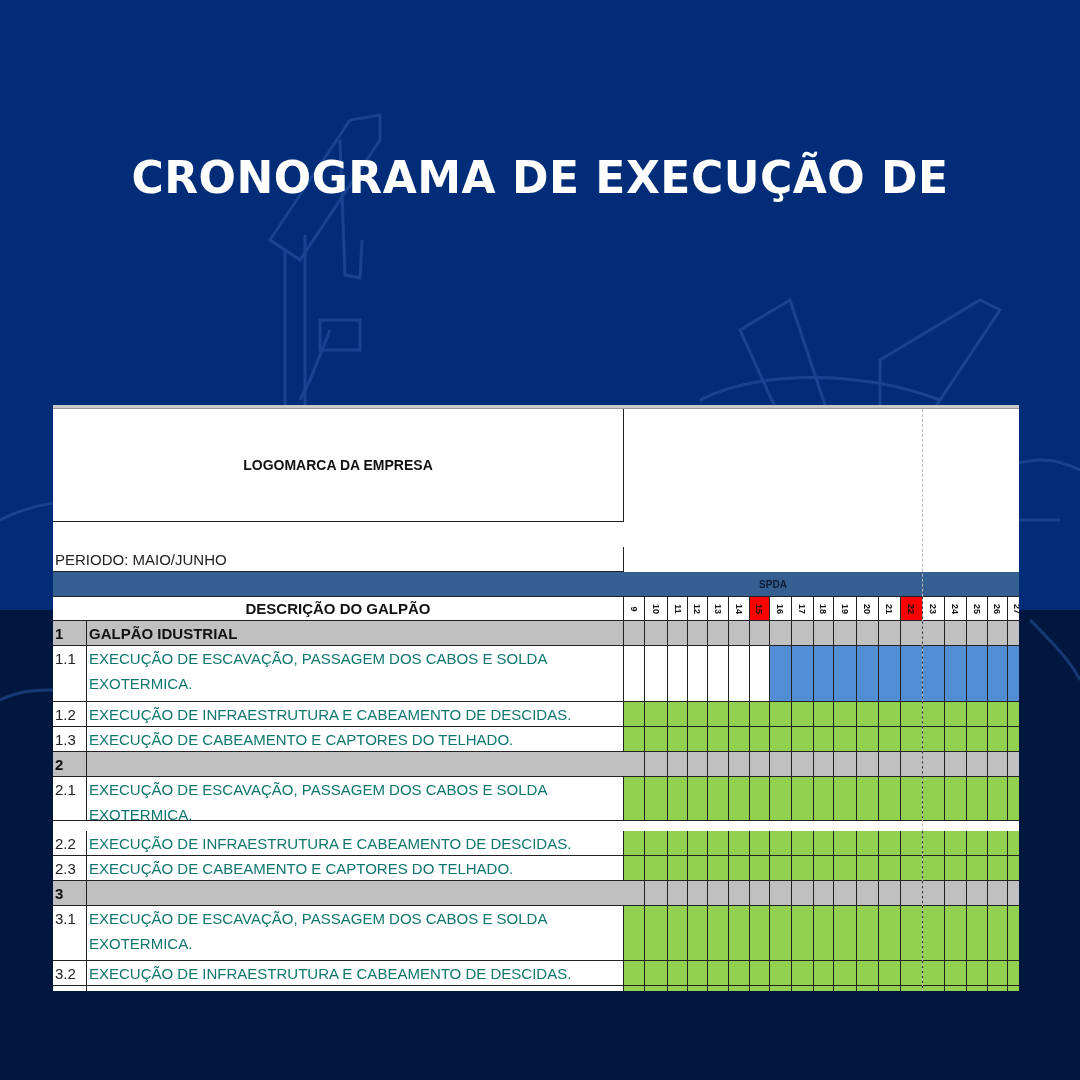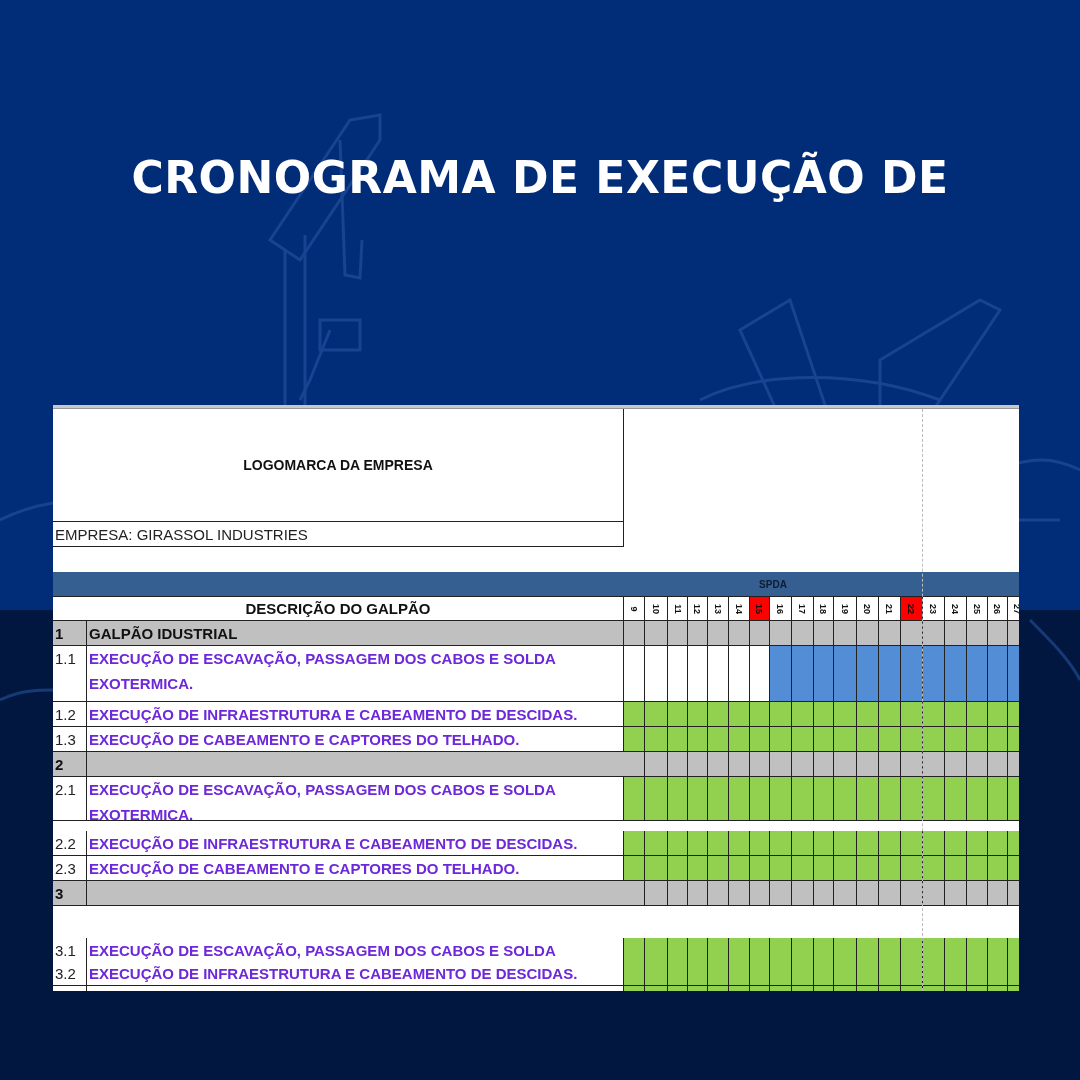--- a/index.html
+++ b/index.html
@@ -76,22 +76,22 @@
     position: absolute; left: 0; width: 966px;
     border-bottom: 1px solid #222;
   }
   .task-num {
     position: absolute; left: 0; top: 0; width: 34px; height: 100%;
     border-right: 1px solid #222; font-size: 15px; color: #222;
     padding-left: 2px; line-height: 25px;
   }
   .task-desc {
     position: absolute; left: 34px; top: 0; width: 537px; height: 100%;
-    border-right: 1px solid #222; font-size: 15px; color: #6d28d9;
-    padding-left: 2px; line-height: 25px; font-weight: bold;
+    border-right: 1px solid #222; font-size: 15px; color: #0f766e;
+    padding-left: 2px; line-height: 25px;
   }
   .task-row.group { background: #c0c0c0; }
   .task-row.group .task-num, .task-row.group .task-desc { font-weight: bold; color: #111; }
   .task-row.white .task-num, .task-row.white .task-desc { background: #fff; }
 
   .gantt { position: absolute; left: 571px; top: 0; height: 100%; width: 395px; }
   .g-cell {
     position: absolute; top: 0; height: 100%;
     border-right: 1px solid #222;
   }
@@ -131,21 +131,21 @@
 
 <div class="title">
   <div>CRONOGRAMA DE EXECUÇÃO DE</div>
 </div>
 
 <div class="sheet" id="sheet">
   <div class="ruler-top"></div>
 
   <div class="logo-cell">LOGOMARCA DA EMPRESA</div>
   <div class="chart-blank"></div>
-  <div class="info-row" style="top:117px;">EMPRESA: GIRASSOL INDUSTRIES</div>
+  <div class="info-row" style="top:142px;">PERIODO: MAIO/JUNHO</div>
 
   <div class="blue-band"></div>
   <div class="month-label" style="left:571px;width:298px;">SPDA</div>
 
   <div class="desc-header">DESCRIÇÃO DO GALPÃO</div>
 
   <div id="days">
       <div class="day-cell" style="left: 571px; width: 21px;">
         <span>9</span>
       </div>
@@ -421,21 +421,21 @@
           <div class="g-cell gray" style="left: 255px; width: 22px;"></div>
           <div class="g-cell gray" style="left: 277px; width: 22px;"></div>
           <div class="g-cell gray" style="left: 299px; width: 22px;"></div>
           <div class="g-cell gray" style="left: 321px; width: 22px;"></div>
           <div class="g-cell gray" style="left: 343px; width: 21px;"></div>
           <div class="g-cell gray" style="left: 364px; width: 20px;"></div>
           <div class="g-cell gray" style="left: 384px; width: 20px;"></div>
         </div>
         <div class="task-num">3</div>
       </div>
-      <div class="task-row white" style="top: 501px; height: 42px; margin-top: 32px;">
+      <div class="task-row white" style="top: 501px; height: 55px;">
         <div class="gantt">
           <div class="g-cell green" style="left: 0px; width: 21px;"></div>
           <div class="g-cell green" style="left: 21px; width: 23px;"></div>
           <div class="g-cell green" style="left: 44px; width: 20px;"></div>
           <div class="g-cell green" style="left: 64px; width: 20px;"></div>
           <div class="g-cell green" style="left: 84px; width: 21px;"></div>
           <div class="g-cell green" style="left: 105px; width: 21px;"></div>
           <div class="g-cell green" style="left: 126px; width: 20px;"></div>
           <div class="g-cell green" style="left: 146px; width: 22px;"></div>
           <div class="g-cell green" style="left: 168px; width: 22px;"></div>

